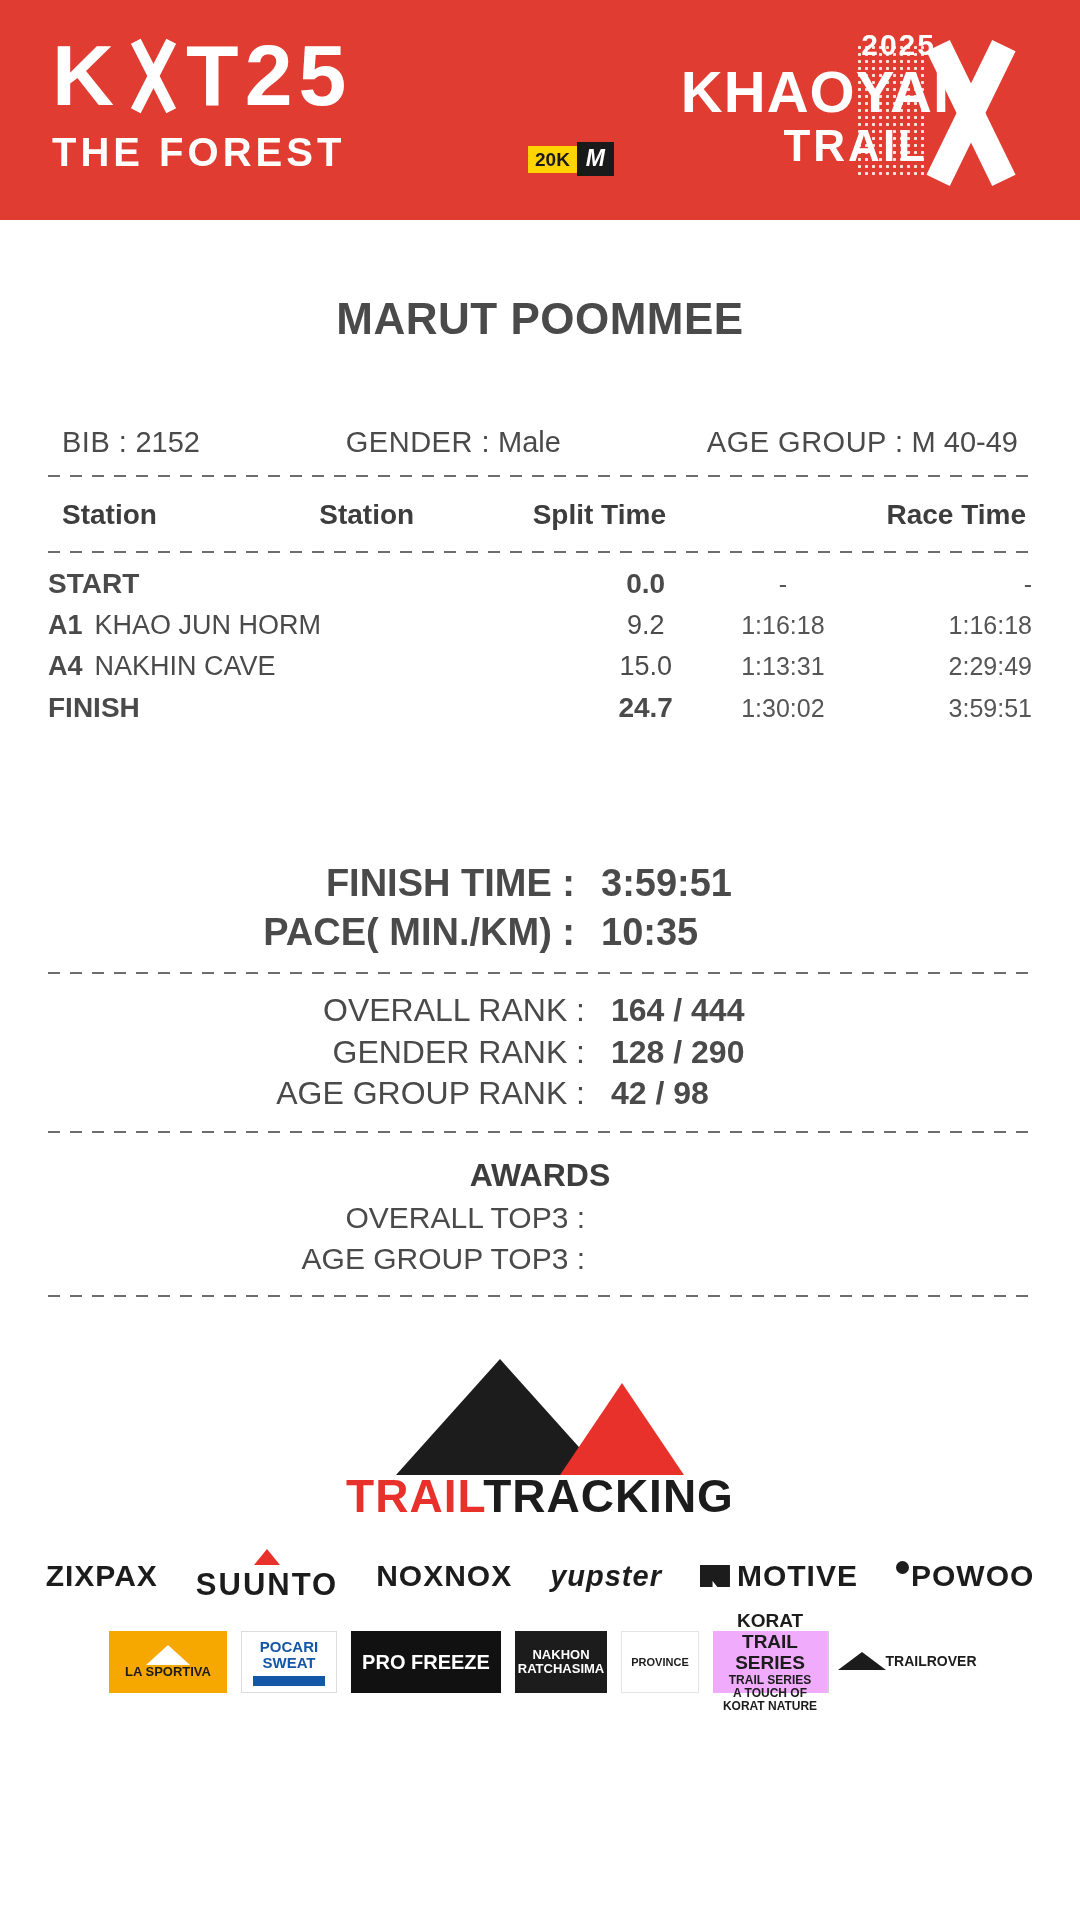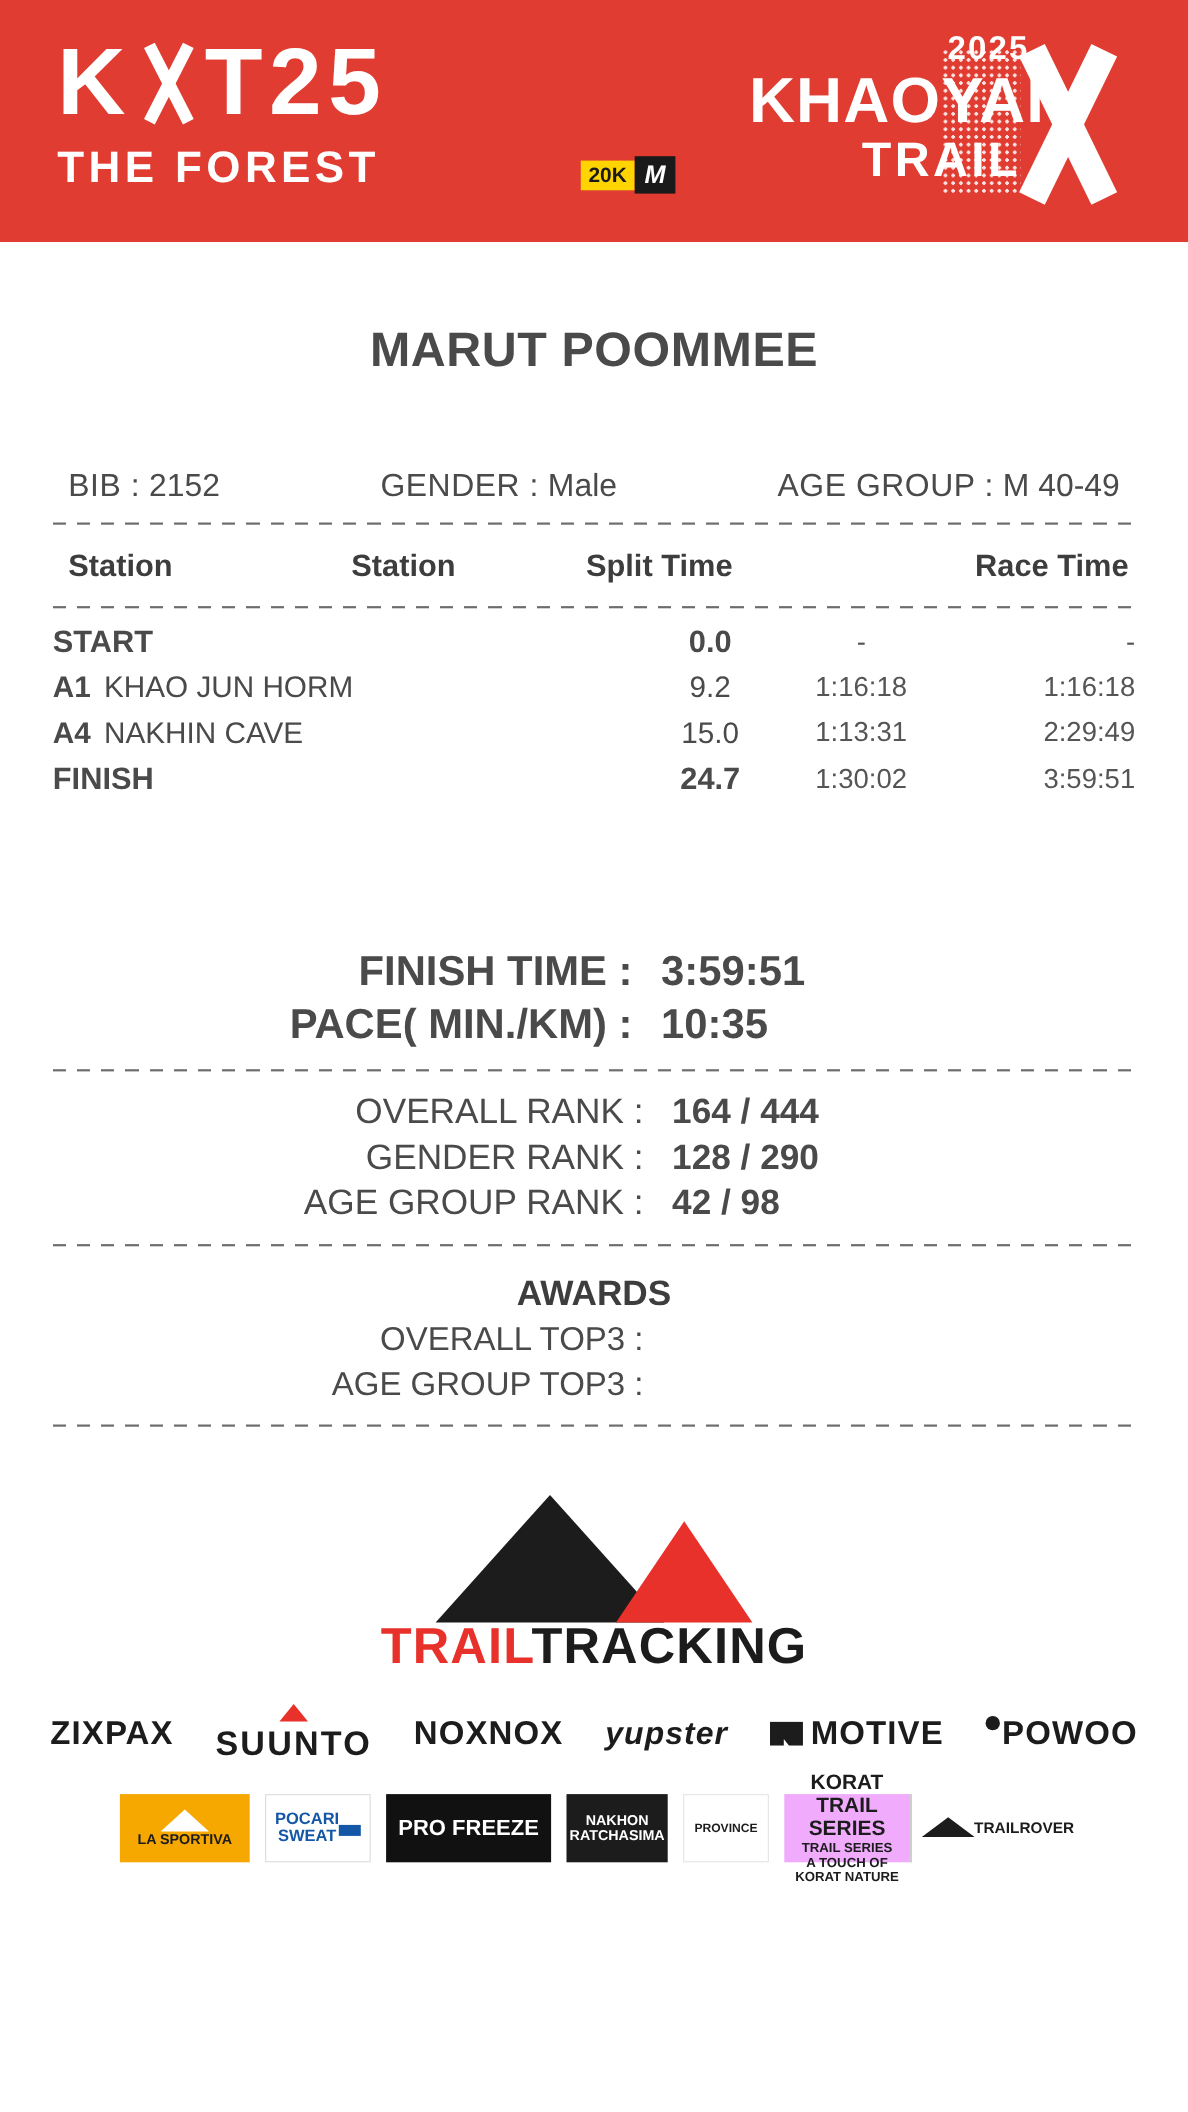--- a/index.html
+++ b/index.html
@@ -336,21 +336,21 @@
     line-height: 1.1;
     padding: 4px 8px;
   }
   .lgo.sportiva { background: #f6a800; color: #1c1c1c; width: 118px; flex-direction: column; }
   .lgo.sportiva .mtn {
     width: 0; height: 0;
     border-left: 22px solid transparent;
     border-right: 22px solid transparent;
     border-bottom: 20px solid #ffffff;
   }
-  .lgo.pocari { background: #ffffff; color: #1457a6; width: 96px; border: 1px solid #dcdcdc; flex-direction: row; font-size: 15px; }
+  .lgo.pocari { background: #ffffff; color: #1457a6; width: 96px; border: 1px solid #dcdcdc; flex-direction: column; font-size: 15px; }
   .lgo.pocari .wave { width: 72px; height: 10px; background: #1457a6; margin-top: 4px; }
   .lgo.profreeze { background: #111111; width: 150px; font-size: 20px; }
   .lgo.profreeze .fz { color: #ffffff; }
   .lgo.nakhon { background: #1c1c1c; width: 92px; font-size: 13px; }
   .lgo.province { background: #ffffff; width: 78px; color: #1c1c1c; font-size: 11px; border: 1px solid #e4e4e4; }
   .lgo.korat { background: #f0abfc; width: 116px; color: #1c1c1c; font-size: 12px; border-right: 2px solid #cfcfcf; flex-direction: column; }
   .lgo.korat .big { font-size: 19px; font-weight: bold; }
   .lgo.trailrover { background: #ffffff; width: 128px; color: #1c1c1c; font-size: 14px; flex-direction: row; }
   .lgo.trailrover .mtn2 {
     width: 0; height: 0;

